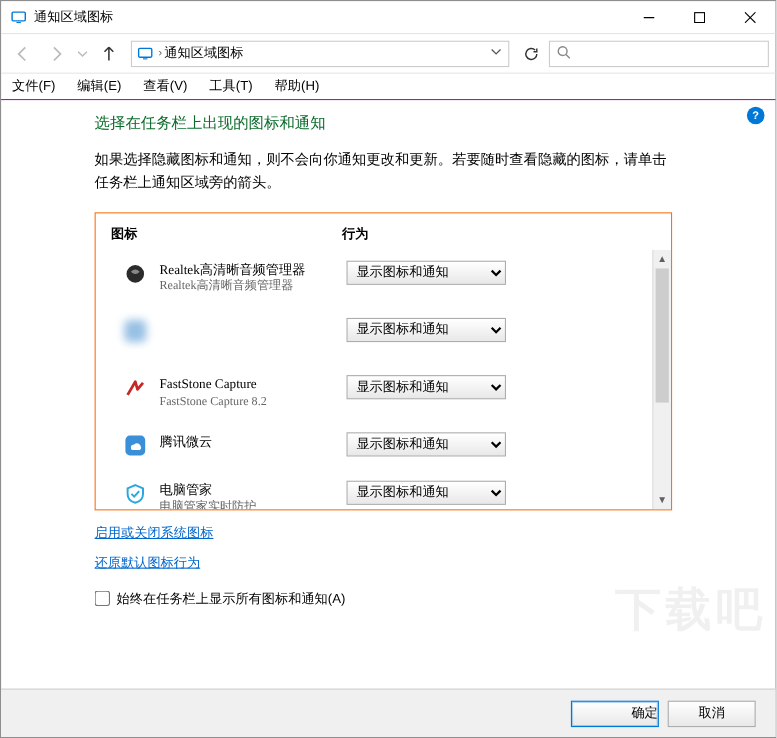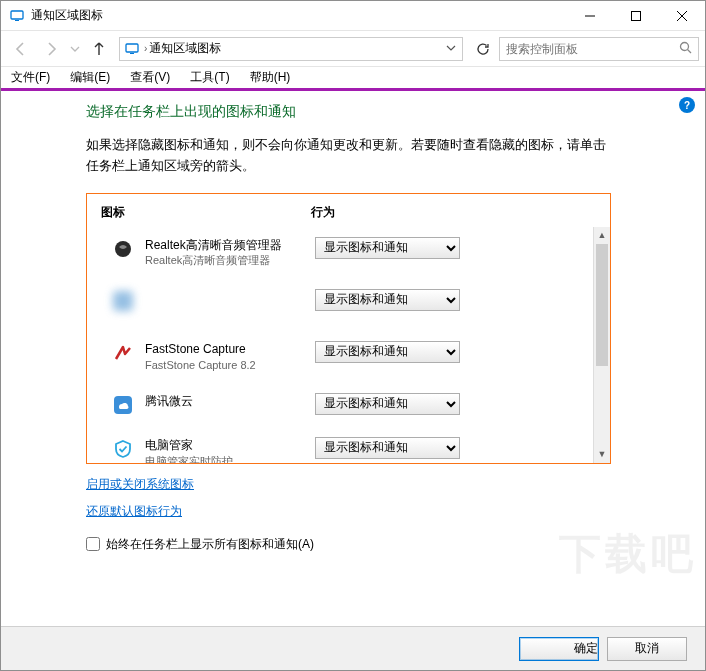--- a/index.html
+++ b/index.html
@@ -22,34 +22,34 @@
 .nav-btn { width: 28px; height: 28px; display:flex; align-items:center; justify-content:center; color:#333; }
 .nav-btn.disabled { color:#bbb; }
 .addr { flex:1; display:flex; align-items:center; height:24px; border:1px solid #ccc; margin:0 4px; padding:0 4px; }
 .addr .mon { width:16px;height:16px; margin-right:2px; display:flex;align-items:center;justify-content:center; }
 .addr .sep { color:#606060; margin:0 2px; font-size:10px; }
 .addr .label { font-size:12px; }
 .addr .drop { margin-left:auto; color:#555; font-size:10px; padding-right:2px;}
 .refresh-btn { width:28px;height:28px; display:flex;align-items:center;justify-content:center; color:#333; }
 .search { width:200px; height:24px; border:1px solid #ccc; display:flex; align-items:center; padding:0 6px; color:#888; }
 .search-input { border:none; outline:none; flex:1; font-size:12px; font-family:inherit; color:#888; }
-.menubar { display:flex; gap:0; padding:0; height:24px; align-items:center; border-bottom:3px solid #a21caf; }
+.menubar { display:flex; gap:0; padding:0; height:24px; align-items:center; border-bottom:1px solid #a21caf; }
 .menu-item { padding:0 10px; height:24px; display:flex; align-items:center; font-size:12px; cursor:default; }
 .content { flex:1; position:relative; padding:12px 22px 0 85px; overflow:hidden; }
 .help-icon { position:absolute; top:6px; right:10px; width:16px;height:16px; background:#0078d7; color:#fff; border-radius:50%; font-size:10px; display:flex;align-items:center;justify-content:center; font-weight:bold; }
 .heading { color:#0b6b2b; font-size:14px; margin-bottom:14px; }
 .desc { font-size:13px; margin-bottom:16px; line-height:1.6; max-width:530px; }
 .panel { border:1px solid #f97316; width:525px; height:271px; display:flex; flex-direction:column; }
 .panel-head { display:flex; padding:10px 14px 6px; font-weight:bold; font-size:12px; }
 .col-icon { width:210px; }
 .col-act { flex:1; }
 .panel-body { flex:1; overflow-y:hidden; position:relative; }
 .row { display:flex; padding:10px 14px 10px 24px; align-items:flex-start; }
 .row-icon { width:24px; height:24px; margin-right:10px; display:flex;align-items:center;justify-content:center; flex-shrink:0; }
-.row-text { width:170px; }
+.row-text { width:170px;font-family:Liberation Serif, serif; }
 .row-title { font-size:12px; line-height:1.4; }
 .row-sub { font-size:11px; color:#666; line-height:1.4; }
 .row-select { width:145px; }
 select { width:145px; height:22px; border:1px solid #adadad; background:linear-gradient(#fff,#e8e8e8); font-family:Liberation Mono, monospace; font-size:12px; padding:0 4px; }
 .blurred .row-icon, .blurred .row-text { filter: blur(4px); opacity:0.7; }
 .scrollbar { position:absolute; right:0; top:0; bottom:0; width:17px; background:#f0f0f0; border-left:1px solid #ddd; }
 .scroll-arrow { height:17px; display:flex;align-items:center;justify-content:center; color:#606060; font-size:9px; }
 .scroll-thumb { position:absolute; top:17px; left:2px; right:2px; height:122px; background:#cdcdcd; }
 .links { margin-top:12px; }
 .link { color:#0066cc; font-size:12px; cursor:pointer; margin-bottom:10px; display:inline-block;text-decoration:underline; }
@@ -126,21 +126,20 @@
       <span class="drop"><svg width="10" height="10">
             <path d="M1 3 L5 7 L9 3" fill="none" stroke="#555" stroke-width="1.2"></path>
           </svg></span>
     </div>
     <div class="refresh-btn">
         <svg width="14" height="14" viewBox="0 0 14 14">
           <path d="M12 7 A5 5 0 1 1 10.5 3.5 M12 2 L12 5 L9 5" fill="none" stroke="#333" stroke-width="1.3"></path>
         </svg>
       </div>
     <div class="search">
-      <input class="search-input" placeholder="搜索控制面板" style="">
       <span><svg width="13" height="13" viewBox="0 0 13 13">
             <circle cx="5.5" cy="5.5" r="4" fill="none" stroke="#888" stroke-width="1.3"></circle>
             <line x1="8.5" y1="8.5" x2="12" y2="12" stroke="#888" stroke-width="1.3"></line>
           </svg></span>
     </div>
   </div>
 
   <div class="menubar">
     <div class="menu-item">文件(F)</div>
     <div class="menu-item">编辑(E)</div>

